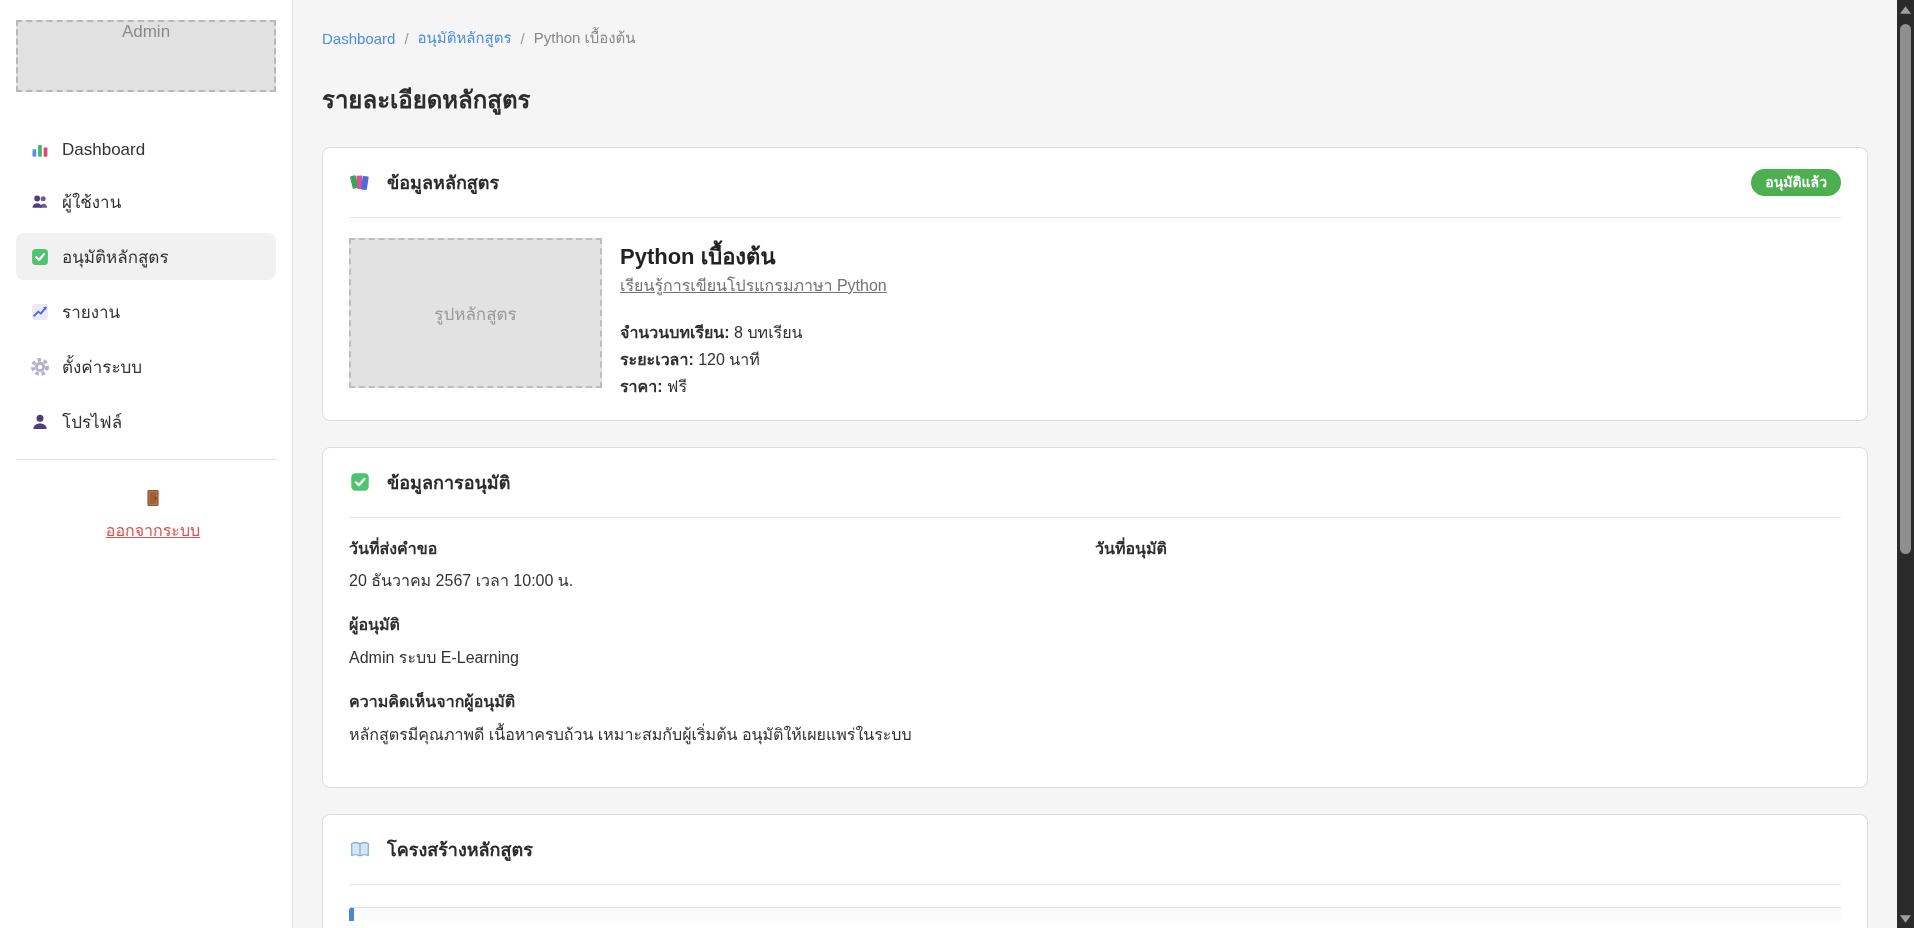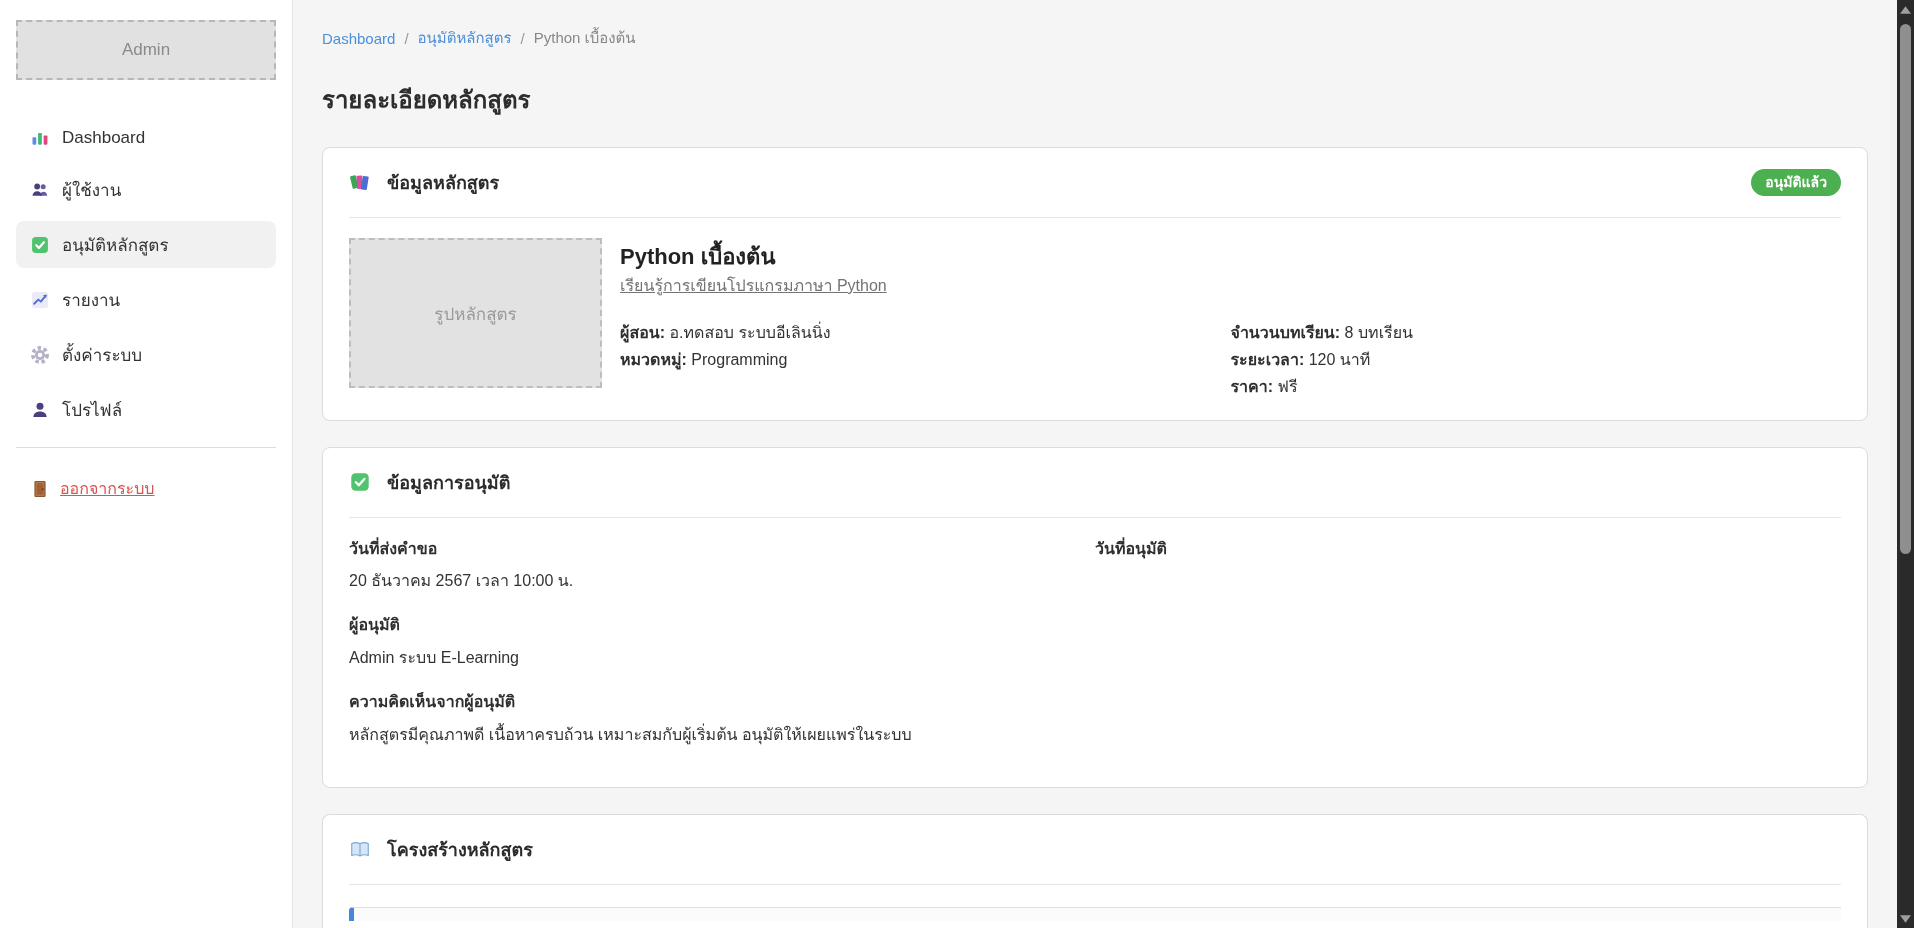--- a/index.html
+++ b/index.html
@@ -9,37 +9,37 @@
     background:#f5f5f6; color:#333;
   }
   .app { display:flex; width:100%; height:100%; position:relative; }
 
   
   .sidebar {
     width:293px; min-width:293px; background:#fff;
     border-right:1px solid #e3e3e3; padding:20px 16px; height:100%;
   }
   .admin-box {
-    height:60px; background:#e1e1e1; border:2px dashed #b7b7b7;
-    display:flex; align-items:center; justify-content:center;
+    height:72px; background:#e1e1e1; border:2px dashed #b7b7b7;
+    display:flex; justify-content:center;
     color:#8a8a8a; font-size:17px;
   }
   .nav { margin-top:38px; }
   .nav-item {
     display:flex; align-items:center; gap:12px;
     padding:10px 14px; margin-bottom:8px; border-radius:8px;
     font-size:17px; color:#333; cursor:pointer;
   }
   .nav-item.active { background:#f1f1f2; }
   .icon { display:inline-flex; width:20px; height:20px; flex:none; }
   .icon svg { width:20px; height:20px; }
   .side-divider { border:none; border-top:1px solid #ddd; margin:14px 0 0 0; }
   .logout {
     display:flex; align-items:center; gap:10px; margin-top:28px; padding-left:14px;
-    color:#d9534f; font-size:16px; text-decoration:underline; cursor:pointer;
+    color:#d9534f; font-size:16px; text-decoration:underline; cursor:pointer;flex-direction:column;
   }
 
   
   .main { flex:1; padding:26px 46px 0 29px; overflow:hidden; }
   .breadcrumb { display:flex; align-items:center; gap:9px; font-size:15px; }
   .breadcrumb a { color:#4a90d9; text-decoration:none; cursor:pointer; }
   .breadcrumb .sep { color:#999; }
   .breadcrumb .current { color:#888; }
   .page-title { font-size:24px; font-weight:bold; color:#2d2d2d; margin:30px 0 28px 0; }
 
@@ -215,30 +215,20 @@
       <hr class="card-divider">
 
       <div class="course-body">
         <div class="img-placeholder">
           <span>รูปหลักสูตร</span>
         </div>
         <div class="course-info">
           <div class="course-name">Python เบื้องต้น</div>
           <div class="course-desc">เรียนรู้การเขียนโปรแกรมภาษา Python</div>
           <div class="course-meta">
-            <div>
-              <div class="meta-line">
-                <b>ผู้สอน:</b>
-                <span>อ.ทดสอบ ระบบอีเลินนิ่ง</span>
-              </div>
-              <div class="meta-line">
-                <b>หมวดหมู่:</b>
-                <span>Programming</span>
-              </div>
-            </div>
             <div>
               <div class="meta-line">
                 <b>จำนวนบทเรียน:</b>
                 <span>8 บทเรียน</span>
               </div>
               <div class="meta-line">
                 <b>ระยะเวลา:</b>
                 <span>120 นาที</span>
               </div>
               <div class="meta-line">

